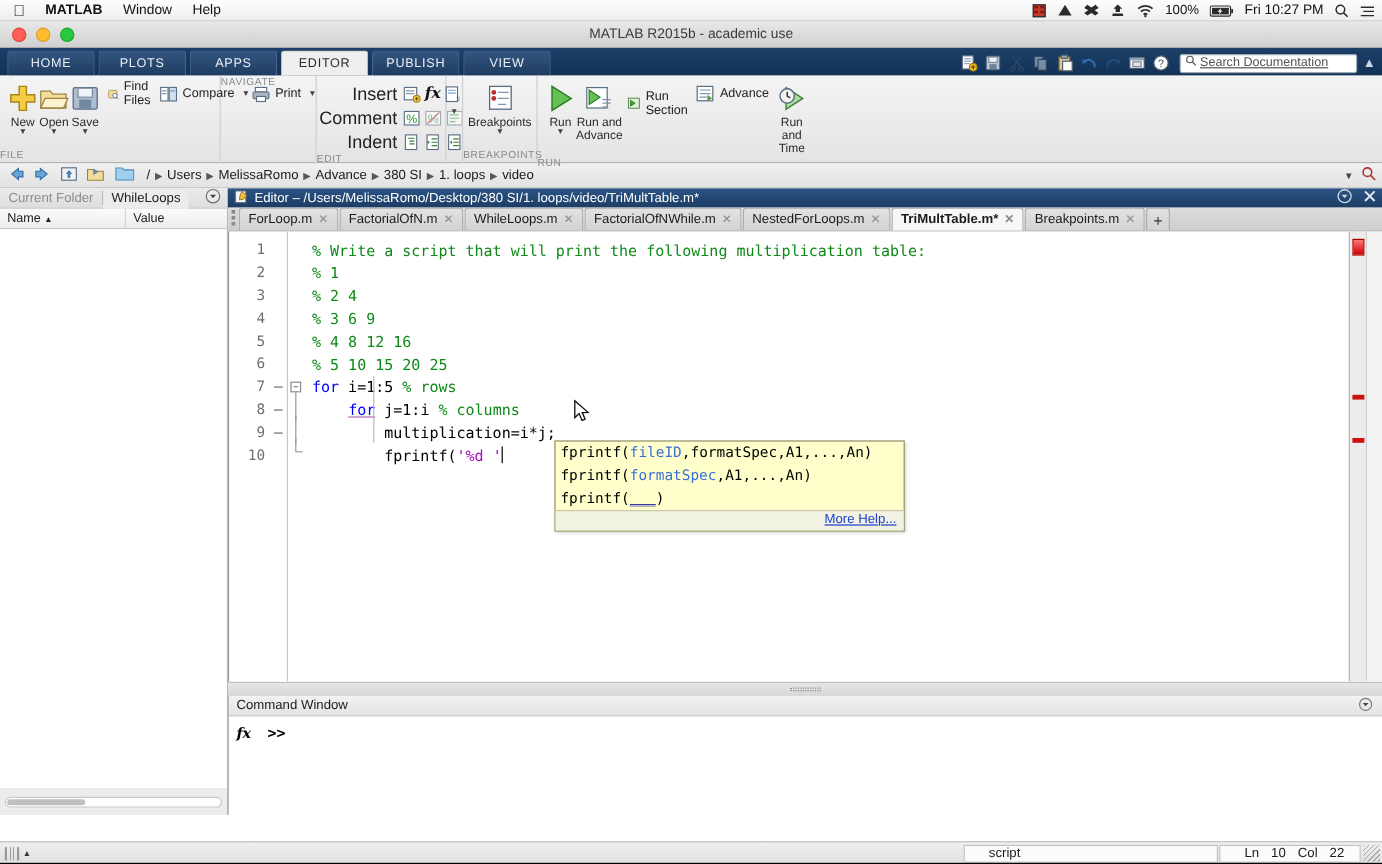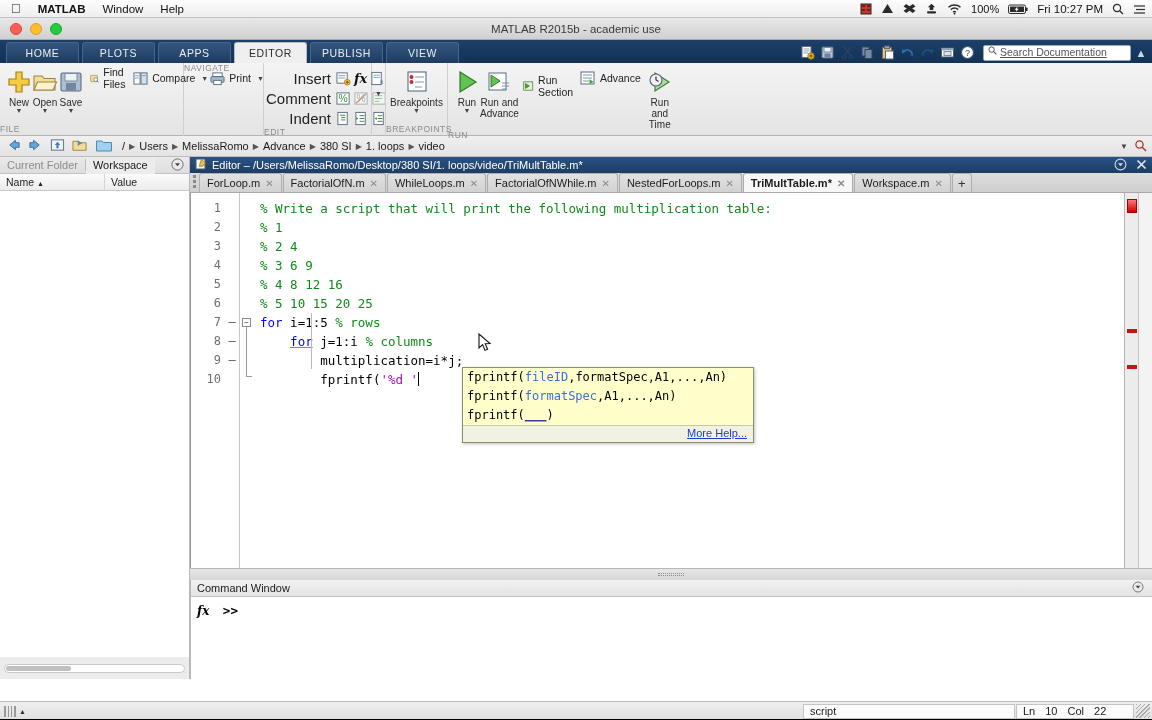--- a/index.html
+++ b/index.html
@@ -340,21 +340,21 @@
     display:flex; align-items:center;
     font-size: 11px; color:#1b1b1b;
   }
   .sb-left { width: 60px; display:flex; align-items:center; padding-left:4px; gap:3px;}
   .sb-grip { width:12px; height:11px; border-left:1px solid #999; border-right:1px solid #999;
              background: repeating-linear-gradient(90deg,#999 0 1px,transparent 1px 3px);}
   .sb-tri { font-size:7px; color:#333;}
   .sb-spacer { flex:1; }
   .sb-cell {
     height: 15px; border: 1px solid #c4c4c4; background:#fbfbfb;
-    display:flex; align-items:center; padding: 0 6px;
+    display:flex; align-items:center; padding: 0 20px;
   }
   .sb-script { width: 212px; }
   .sb-pos { width: 118px; gap: 10px; margin-left: 1px; }
   .sb-endgrip {
     width:14px; height:14px; margin-left:2px; margin-right:2px;
     background: repeating-linear-gradient(135deg,#a9a9a9 0 1px,transparent 1px 3px);
   }
   .black-strip { position:absolute; left:0; bottom:0; width:1152px; height:1px; background:#000;}
 </style>
 </head>
@@ -779,21 +779,21 @@
     </span>
   </div>
 </div>
 
 <div class="main">
 
   <div class="leftpanel">
     <div class="lp-tabs">
       <span class="lp-tab">Current Folder</span>
       <span class="lp-divider"></span>
-      <span class="lp-tab active">Workspace</span>
+      <span class="lp-tab active">WhileLoops</span>
       <span class="lp-menu">
         <svg width="13" height="13" viewBox="0 0 13 13">
             <circle cx="6.5" cy="6.5" r="5.6" fill="#eaeaea" stroke="#6f6f6f"></circle>
             <path d="M4 5.2 L6.5 8.2 L9 5.2 Z" fill="#444"></path>
           </svg>
       </span>
     </div>
     <div class="ws-header">
       <span class="ws-col-name"><span>Name</span> <span style="font-size:7px">▲</span></span>
       <span class="ws-col-val">Value</span>
@@ -855,21 +855,21 @@
       </div>
       <div class="etab">
         <span>NestedForLoops.m</span>
         <span class="x">✕</span>
       </div>
       <div class="etab active">
         <span>TriMultTable.m*</span>
         <span class="x">✕</span>
       </div>
       <div class="etab">
-        <span>Workspace.m</span>
+        <span>Breakpoints.m</span>
         <span class="x">✕</span>
       </div>
       <div class="etab-plus">+</div>
       <div class="tabstrip-end"></div>
     </div>
 
     <div class="codewrap">
 
       <div class="gutter-nums">
         <div>1</div>

